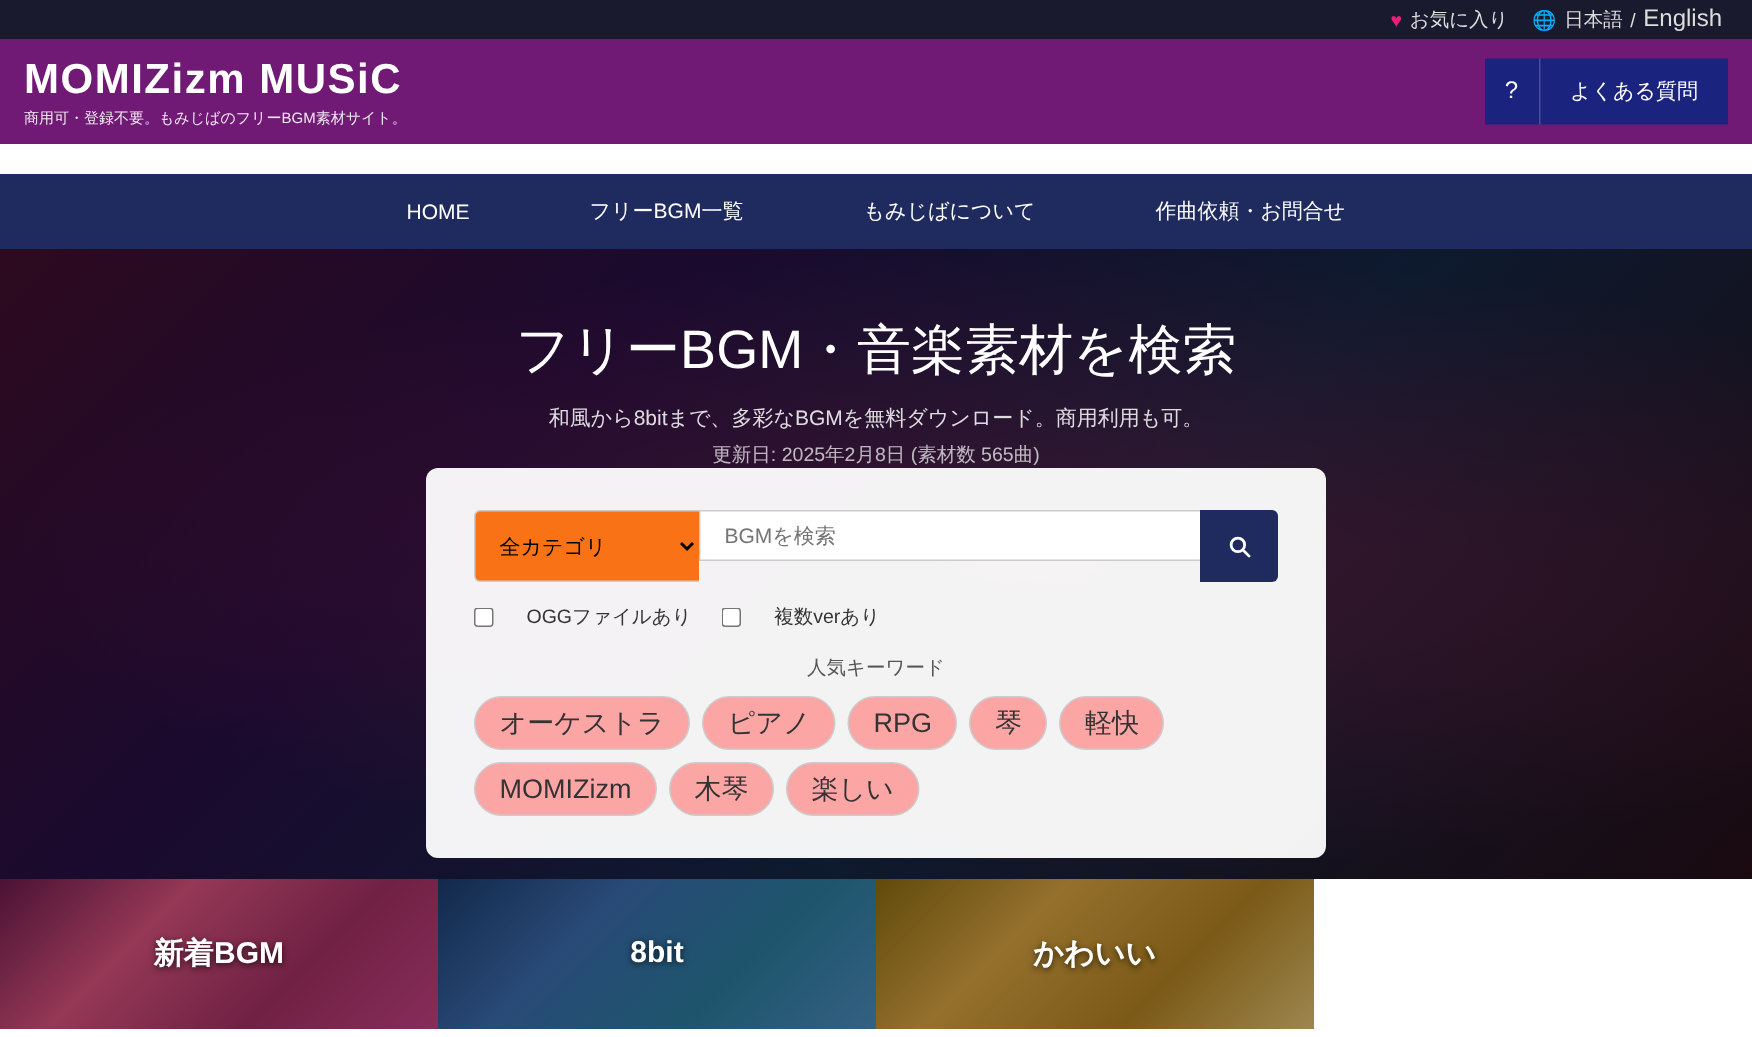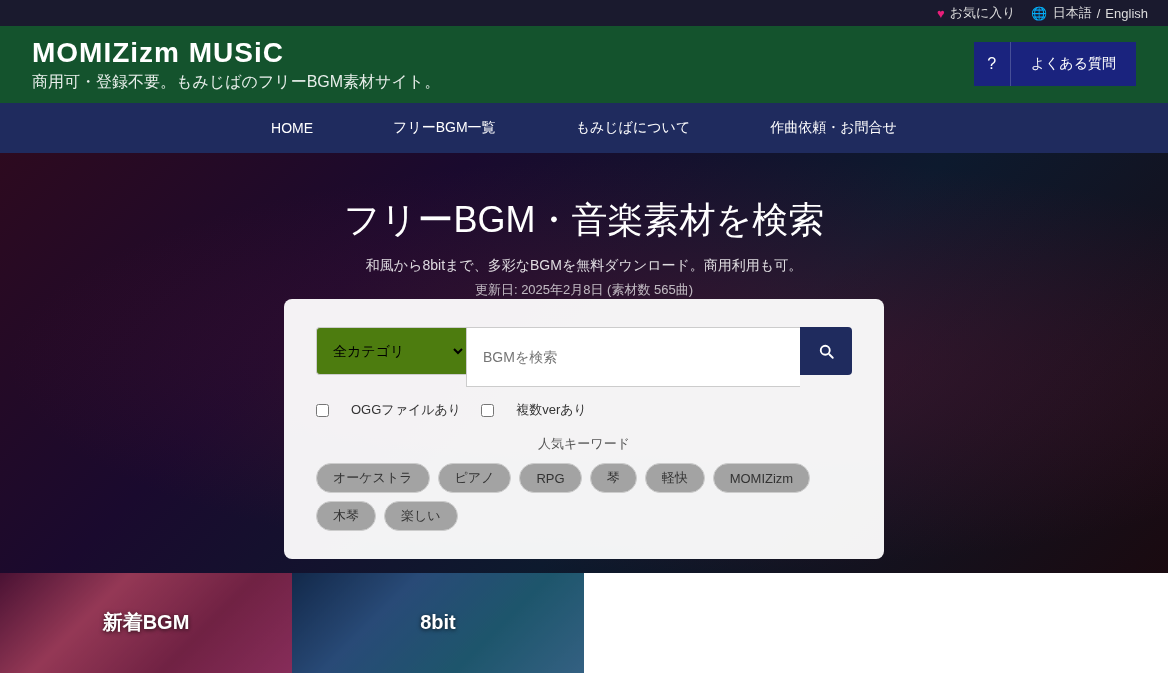--- a/index.html
+++ b/index.html
@@ -17,41 +17,41 @@
     .top-bar-item {
       display: flex;
       align-items: center;
       gap: 5px;
       color: #ddd;
       font-size: 13px;
       cursor: pointer;
     }
     .top-bar-item span { color: #ddd; }
     .lang-sep { color: #aaa; }
-    .lang-en { color: #fff; font-size: 13px; cursor: pointer; }
+    .lang-en { color: #fff; font-size: 16px; cursor: pointer; }
 
     
     .header {
-      background: #14532d;
+      background: #701a75;
       display: flex;
       justify-content: space-between;
       align-items: center;
-      padding: 10px 32px;
+      padding: 10px 16px;
     }
     .header-left {}
     .site-title {
       color: #fff;
       font-size: 28px;
       font-weight: bold;
       letter-spacing: 1px;
       line-height: 1.2;
     }
     .site-subtitle {
       color: rgba(255,255,255,0.9);
-      font-size: 16px;
+      font-size: 10px;
       margin-top: 2px;
     }
     .header-right {
       display: flex;
       align-items: center;
       gap: 0;
     }
     .help-btn {
       background: #1a237e;
       color: #fff;
@@ -74,20 +74,21 @@
       cursor: pointer;
       border-left: 1px solid rgba(255,255,255,0.2);
     }
 
     
     nav {
       background: #1f2b5e;
       display: flex;
       justify-content: center;
       align-items: center;
+      margin-top: 20px;
     }
     nav a {
       color: #fff;
       text-decoration: none;
       padding: 16px 40px;
       font-size: 14px;
       display: block;
     }
 
     
@@ -141,35 +142,35 @@
       z-index: 3;
     }
     .search-row {
       display: flex;
       gap: 0;
       margin-bottom: 14px;
     }
     .category-select {
       border: 1px solid #ccc;
       border-right: none;
-      background: #4d7c0f;
+      background: #f97316;
       padding: 0 12px;
       font-size: 14px;
       height: 48px;
       width: 150px;
       cursor: pointer;
       border-radius: 4px 0 0 4px;
       appearance: auto;
     }
     .search-input {
       border: 1px solid #ccc;
       border-right: none;
       padding: 0 16px;
       font-size: 14px;
-      height: 60px;
+      height: 34px;
       flex: 1;
       outline: none;
       color: #aaa;
     }
     .search-btn {
       background: #1f2b5e;
       border: none;
       width: 52px;
       height: 48px;
       cursor: pointer;
@@ -199,25 +200,25 @@
       font-size: 13px;
       color: #555;
       margin-bottom: 10px;
     }
     .keywords {
       display: flex;
       flex-wrap: wrap;
       gap: 8px;
     }
     .keyword-btn {
-      background: #a3a3a3;
+      background: #fca5a5;
       border: 1px solid #ccc;
       border-radius: 20px;
       padding: 5px 16px;
-      font-size: 13px;
+      font-size: 18px;
       cursor: pointer;
       color: #333;
     }
 
     
     .categories {
       display: grid;
       grid-template-columns: repeat(4, 1fr);
       height: 100px;
     }
@@ -329,13 +330,17 @@
 
 <div class="categories">
   <div class="cat-item cat-1">
     <div class="cat-item-bg"></div>
     <div class="cat-label">新着BGM</div>
   </div>
   <div class="cat-item cat-3">
     <div class="cat-item-bg"></div>
     <div class="cat-label">8bit</div>
   </div>
+  <div class="cat-item cat-4">
+    <div class="cat-item-bg"></div>
+    <div class="cat-label">かわいい</div>
+  </div>
 </div>
 
 </body></html>

